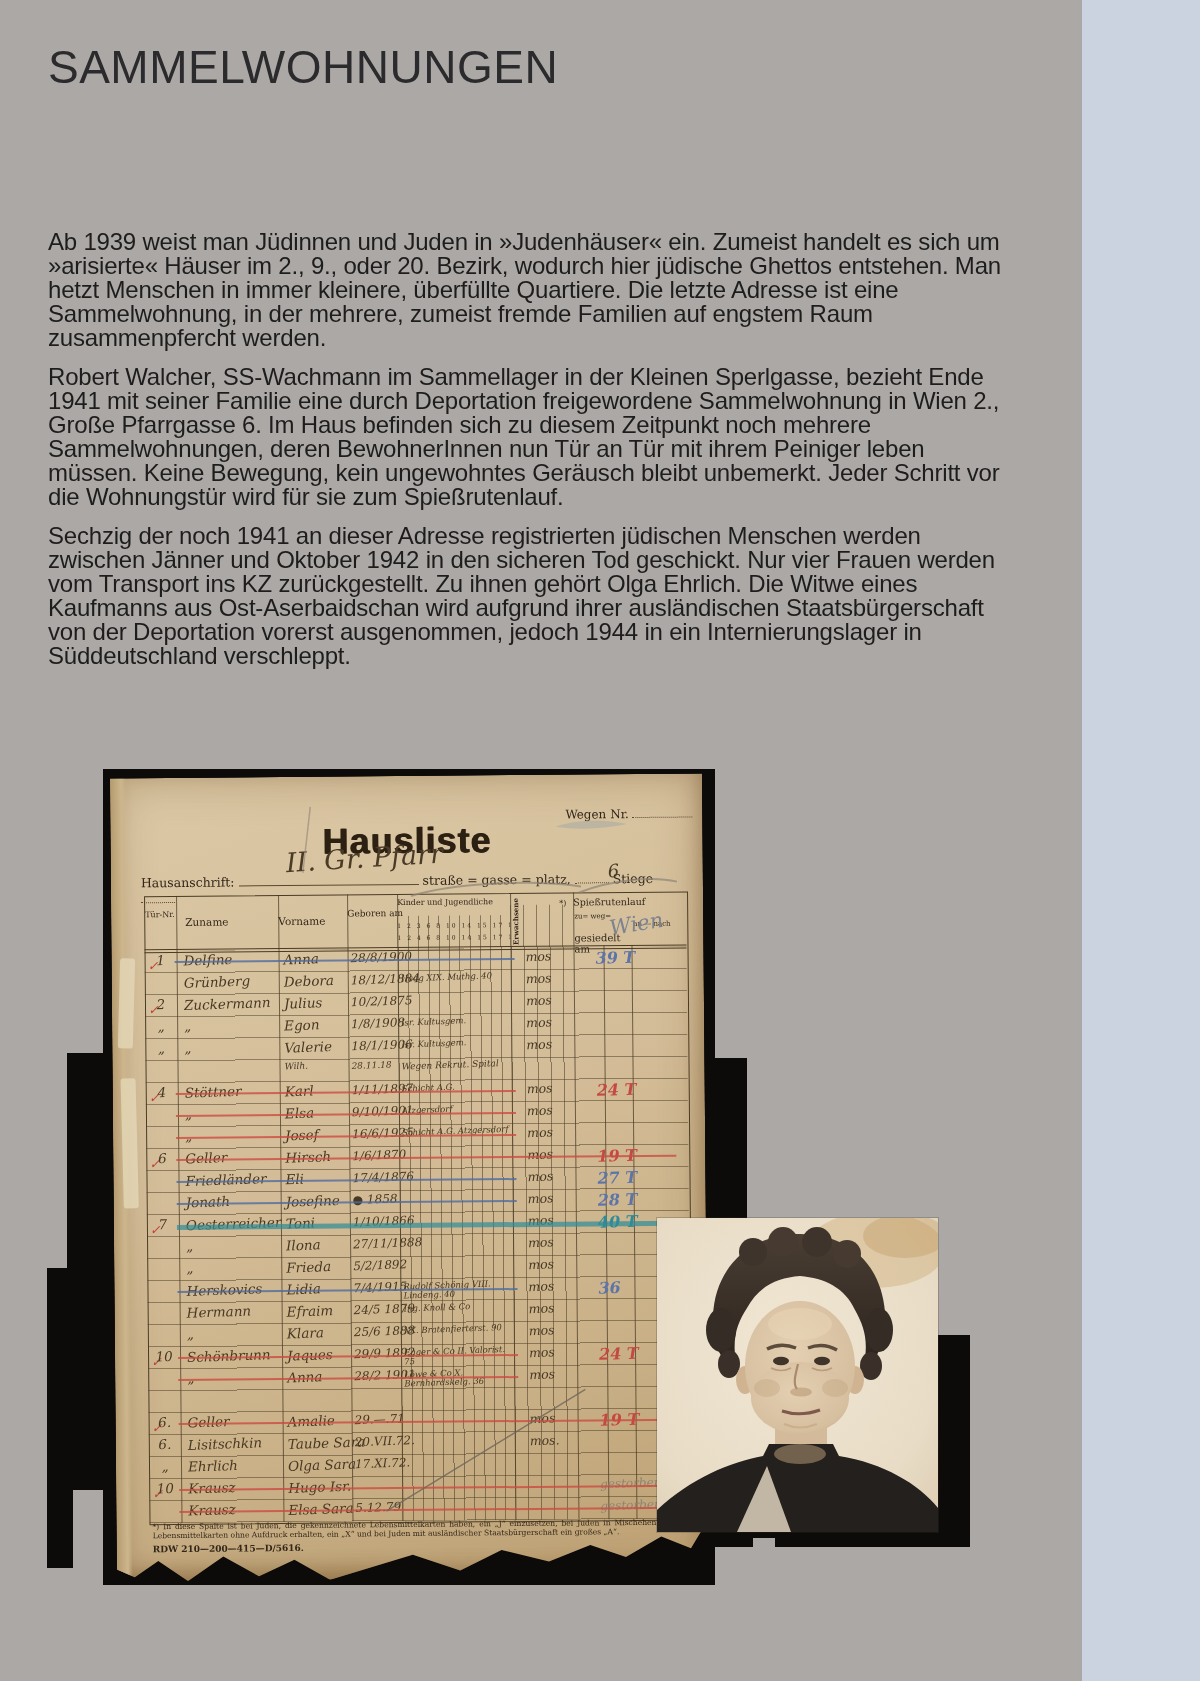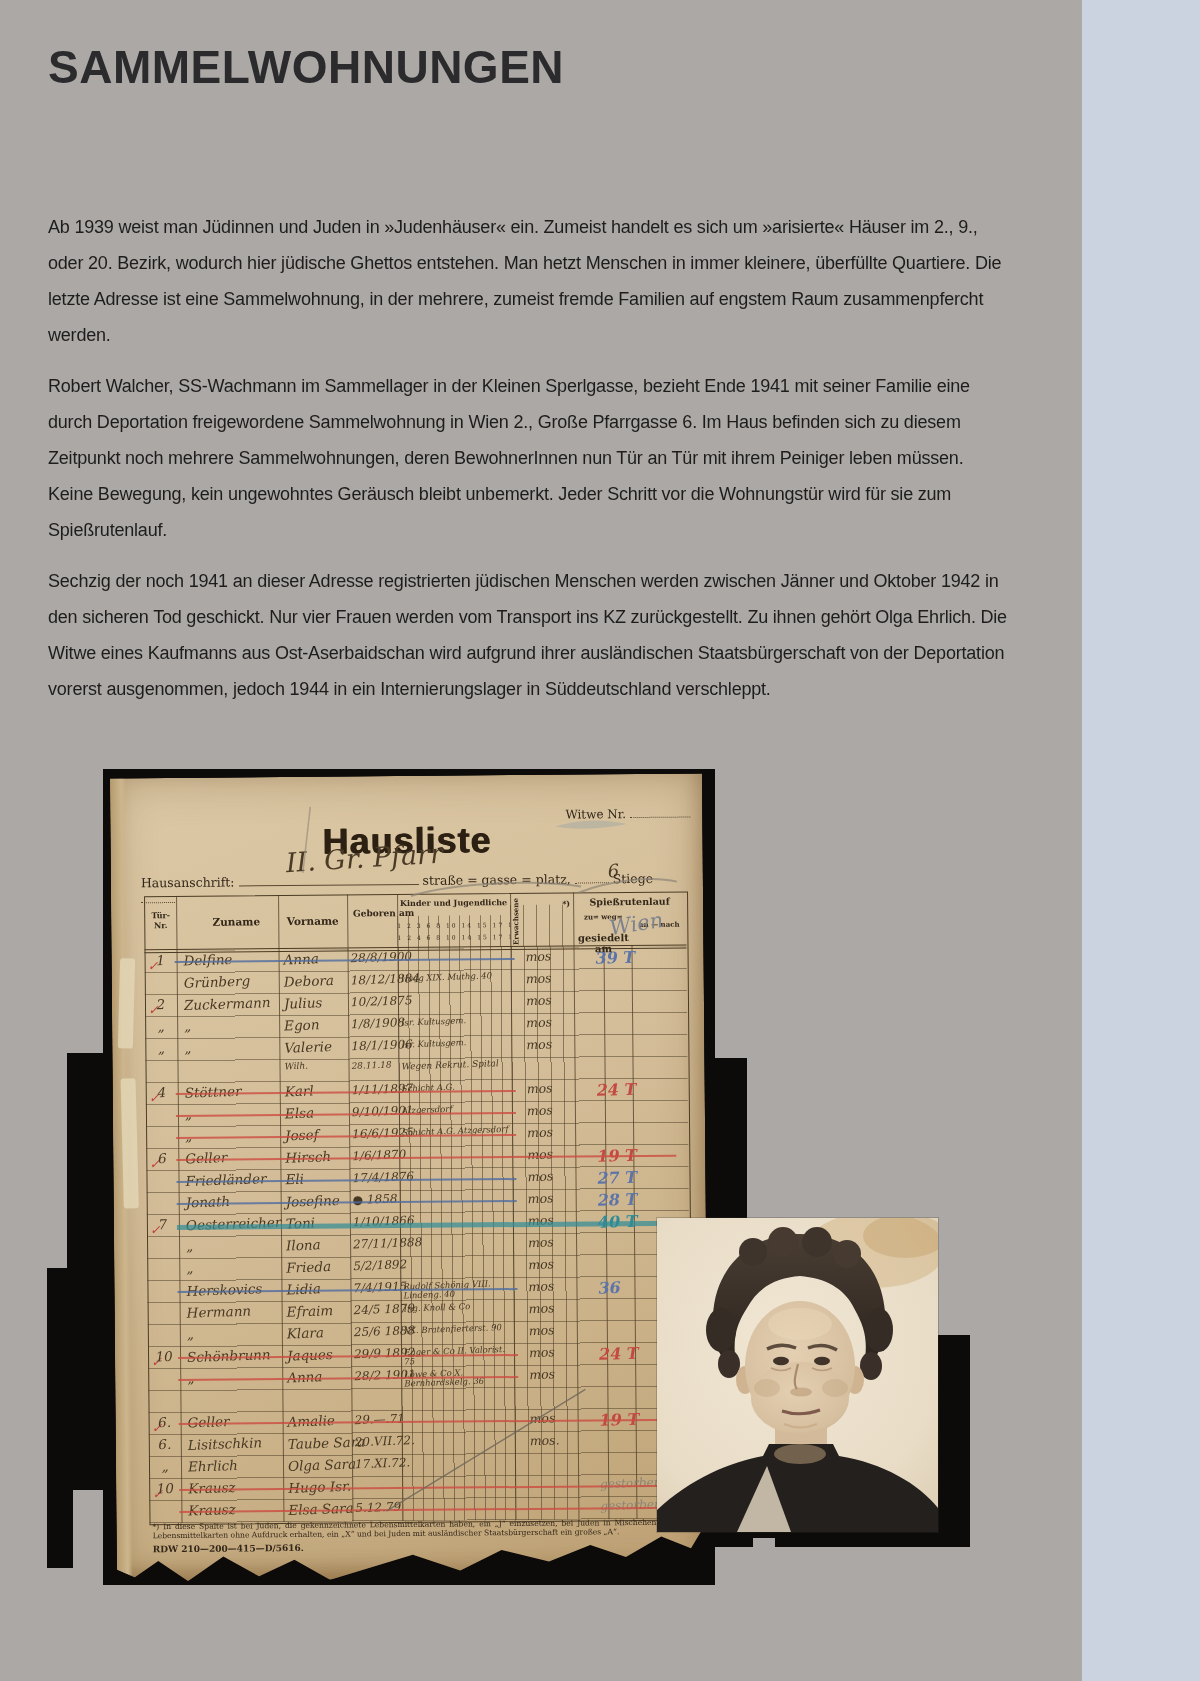--- a/index.html
+++ b/index.html
@@ -3,24 +3,24 @@
 <meta charset="utf-8">
 <style>
   html,body{margin:0;padding:0;}
   body{width:1200px;height:1681px;position:relative;overflow:hidden;
        background:#aca8a5;font-family:"Liberation Sans",sans-serif;}
 
   
   .right-band{position:absolute;top:0;right:0;width:118px;height:1681px;background:#cbd2e0;}
 
   
-  .page-title{position:absolute;left:48px;top:40px;font-size:46px;font-weight:bold;
+  .page-title{position:absolute;left:48px;top:40px;font-size:46px;font-weight:normal;
               letter-spacing:.5px;color:#2b2a2c;}
-  .copy{position:absolute;left:48px;top:209px;width:962px;color:#1d1d1d;
-        font-size:18px;line-height:36px;letter-spacing:-0.2px;}
+  .copy{position:absolute;left:48px;top:230px;width:962px;color:#1d1d1d;
+        font-size:24px;line-height:24px;letter-spacing:-0.2px;}
   .copy p{margin:0 0 15px 0;}
 
   
   .shadow{position:absolute;background:#0d0b0a;}
   .sh-main {left:103px;top:769px;width:612px;height:816px;}
   .sh-l1   {left:67px; top:1053px;width:42px;height:437px;}
   .sh-l2   {left:47px; top:1268px;width:26px;height:300px;}
   .sh-r1   {left:700px;top:1058px;width:47px;height:290px;}
   .sh-r2   {left:700px;top:1335px;width:270px;height:212px;}
   .sh-notch{position:absolute;left:753px;top:1538px;width:22px;height:14px;background:#aca8a5;}
@@ -76,21 +76,21 @@
   .hrow .st{left:381px;font-size:12.5px;}
   .hrow .mk{left:451px;font-size:16px;font-weight:bold;}
   .hrow .mk.blue{color:#5c74a8}.hrow .mk.red{color:#c34a42}
   .hrow .mk.teal{color:#2f8b97}.hrow .mk.pencil{color:#8d8474;font-weight:normal;font-size:12px;}
   .hrow.small .c{font-size:9px;}
   .strike{position:absolute;left:30px;width:340px;top:10px;height:2px;opacity:.8;}
   .strike.long{width:500px;}
   .strike.red{background:#cc4b41}.strike.blue{background:#4f6ba0}
   .strike.teal{background:#2f8b97;height:5px;opacity:.7;}
 
-  .thead{position:absolute;font-size:10.5px;font-weight:bold;text-align:center;
+  .thead{position:absolute;font-size:10.5px;font-weight:normal;text-align:left;
          font-family:"DejaVu Serif",serif;color:#33271a;}
   .vert{writing-mode:vertical-rl;transform:rotate(180deg);font-size:7px;font-weight:bold;
         position:absolute;font-family:"DejaVu Serif",serif;color:#33271a;}
   .knums{position:absolute;left:286px;width:113px;text-align:center;font-size:6px;
          letter-spacing:2px;font-family:"DejaVu Serif",serif;color:#33271a;white-space:nowrap;overflow:hidden;}
   .hdr-wien{position:absolute;left:498px;top:138px;font-size:21px;color:#7c828e;
             transform:rotate(-9deg);}
   .foot-note{position:absolute;left:36px;top:744px;width:522px;font-size:7.6px;line-height:9px;
              font-family:"DejaVu Serif",serif;color:#33271a;text-align:justify;}
   .form-no{position:absolute;left:36px;top:766px;font-size:9px;font-weight:bold;
@@ -123,21 +123,21 @@
 <div class="shadow sh-r1"></div>
 <div class="shadow sh-r2"></div>
 <div class="sh-notch"></div>
 
 <div class="paper">
   <div class="fold"></div>
   <div class="tape tape1"></div>
   <div class="tape tape2"></div>
 
   <div class="doc-serif doc-seite">
-    <span>Witwe Nr.</span> <i></i>
+    <span>Wegen Nr.</span> <i></i>
   </div>
   <div class="doc-title">Hausliste</div>
 
   <span class="hand addr-hand">II. Gr. Pfarr</span>
   <div class="doc-serif addr-line">
     <span>Hausanschrift:</span>
     <span class="dots"></span>
     <span>straße = gasse = platz,</span>
     <span class="dots2"></span>
     <span>Stiege</span>

